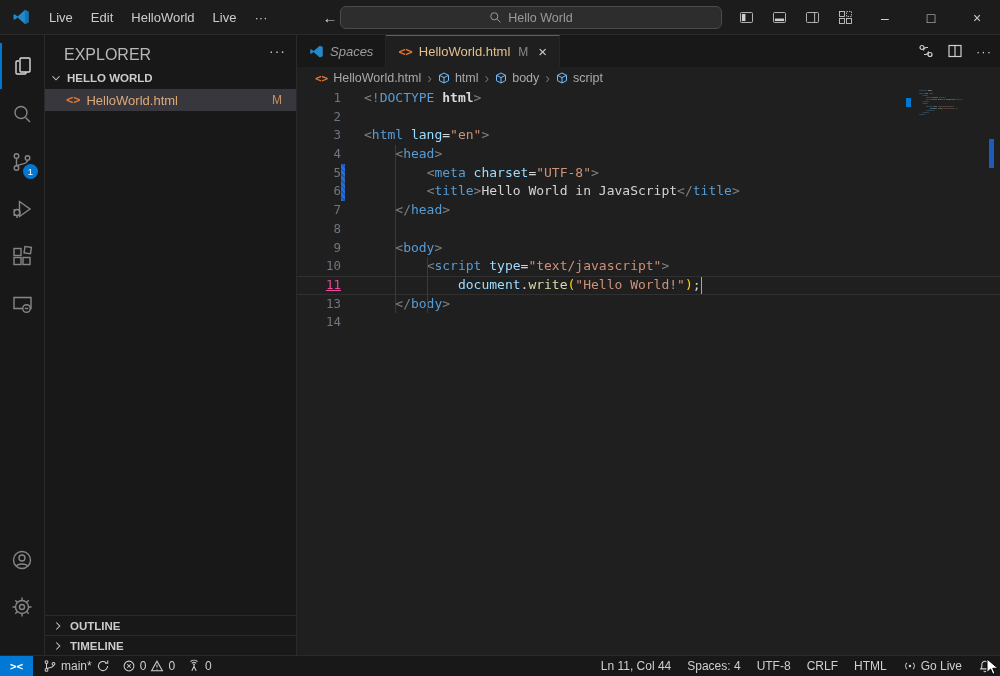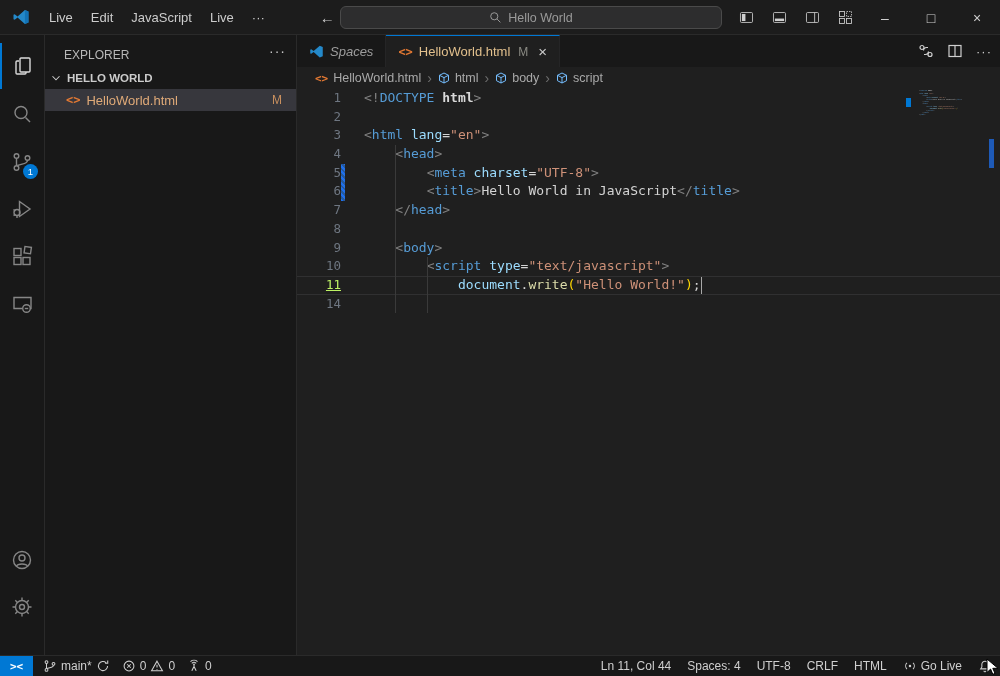--- a/index.html
+++ b/index.html
@@ -29,21 +29,21 @@
     align-items:center; justify-content:center; }
   .ab-item svg { width:24px; height:24px; }
   .ab-item.active { border-left:2px solid #0078d4; }
   .ab-badge { position:absolute; right:6px; bottom:6px; min-width:15px; height:15px; border-radius:50%;
     background:#0078d4; color:#fff; font-size:9.5px; display:flex; align-items:center; justify-content:center; }
 
   
   .sidebar { position:absolute; left:45px; top:35px; width:252px; bottom:21px;
     background:#181818; border-right:1px solid #2a2a2a; color:#cccccc; }
   .sb-header { height:32px; display:flex; align-items:center; padding:0 10px 0 19px; }
-  .sb-title { font-size:12px; color:#b8b8b8; flex:1;margin-top:7px; }
+  .sb-title { font-size:16px; color:#b8b8b8; flex:1;margin-top:7px; }
   .sb-more { color:#c5c5c5; font-size:14px; letter-spacing:1px; }
   .folder-row { height:22px; display:flex; align-items:center; gap:4px; padding-left:4px;
     font-weight:bold; font-size:11.5px; color:#cccccc; }
   .file-row { height:22px; display:flex; align-items:center; gap:6px; padding-left:21px;
     background:#37373d; }
   .file-label { font-size:13px; color:#e0aa78; flex:1; }
   .file-badge { font-size:12px; color:#c9905f; margin-right:14px; }
   .html-glyph { font-family:"DejaVu Sans Mono", monospace; font-weight:bold; color:#e37933; font-size:12px; }
   .sb-sections { position:absolute; left:0; right:0; bottom:0; }
   .sb-section { height:20px; border-top:1px solid #2a2a2a; display:flex; align-items:center; gap:5px;
@@ -65,21 +65,21 @@
     font-size:12.5px; color:#a9a9a9; }
   .bc-sep { color:#6e6e6e; font-size:14px; margin:0 1px; }
 
   
   .code-area { position:absolute; left:0; right:0; top:54px; bottom:0; overflow:hidden;
     font-family:"DejaVu Sans Mono", monospace; font-size:13px; }
   .code-row { display:flex; height:18.7px; width:100%; }
   .code-row.current { box-shadow: inset 0 1px 0 #303031, inset 0 -1px 0 #303031; }
   .gutter { width:67px; padding-right:23px; text-align:right; color:#6e7681;
     font:12.5px/18.7px "DejaVu Sans Mono", monospace; flex:none; }
-  .code-row.current .gutter { color:#bef264;text-decoration:underline; }
+  .code-row.current .gutter { color:#ec4899;text-decoration:underline; }
   .code-text { font:13px/18.7px "DejaVu Sans Mono", monospace; white-space:pre; }
   .mod-gutter { position:absolute; left:44px; top:74.8px; width:4px; height:37.4px;
     background:repeating-linear-gradient(45deg,#1f6feb 0 2px,#255a9e 2px 4px); }
   .indent-guide { position:absolute; width:1px; background:#3a3a3a; }
   .guide-a { left:calc(67px + 4ch); top:56.1px; height:168.3px; }
   .guide-b { left:calc(67px + 8ch); top:168.3px; height:56.1px; }
   .cursor-caret { position:absolute; left:calc(67px + 43ch); top:187.5px; width:1.5px; height:17.5px; background:#a8a8a8; }
 
   
   .minimap { position:absolute; right:8px; top:1px; width:86px; height:40px; overflow:hidden; }
@@ -107,21 +107,21 @@
 </head>
 <body>
 
 <div class="titlebar">
   <svg class="vscode-logo" viewBox="0 0 24 24">
     <path fill="#2489ca" d="M17.2 2.6 7.4 11.2 3.6 8.3 2 9v6l1.6.7 3.8-2.9 9.8 8.6 4.8-2V4.6z"></path>
     <path fill="#1070b3" d="M17.2 2.6v18.8l4.8-2V4.6z" opacity=".85"></path>
   </svg>
   <div class="menu-item">Live</div>
   <div class="menu-item">Edit</div>
-  <div class="menu-item">JavaScript</div>
+  <div class="menu-item">HelloWorld</div>
   <div class="menu-item">Live</div>
   <div class="menu-item">···</div>
   <div class="nav-arrows">
     <span>←</span>
     <span>→</span>
   </div>
   <div class="command-center">
     <svg width="13" height="13" viewBox="0 0 16 16" class="sicon">
       <circle cx="6.5" cy="6.5" r="4.4" stroke="#9a9a9a"></circle>
         <path d="M10 10l4 4" stroke="#9a9a9a"></path>
@@ -223,20 +223,34 @@
   <div class="folder-row">
     <svg width="14" height="14" viewBox="0 0 16 16" class="sicon">
       <path d="M4 6l4 4 4-4"></path>
     </svg>
     <span>HELLO WORLD</span>
   </div>
   <div class="file-row">
     <span class="html-glyph">&lt;&gt;</span>
     <span class="file-label">HelloWorld.html</span>
     <span class="file-badge">M</span>
+  </div>
+  <div class="sb-sections">
+    <div class="sb-section">
+      <svg width="14" height="14" viewBox="0 0 16 16" class="sicon">
+        <path d="M6 4l4 4-4 4"></path>
+      </svg>
+      <span>OUTLINE</span>
+    </div>
+    <div class="sb-section">
+      <svg width="14" height="14" viewBox="0 0 16 16" class="sicon">
+        <path d="M6 4l4 4-4 4"></path>
+      </svg>
+      <span>TIMELINE</span>
+    </div>
   </div>
 </div>
 
 <div class="editor">
   <div class="tabbar">
     <div class="tab inactive">
       <svg width="15" height="15" viewBox="0 0 24 24">
         <path fill="#2489ca" d="M17.2 2.6 7.4 11.2 3.6 8.3 2 9v6l1.6.7 3.8-2.9 9.8 8.6 4.8-2V4.6z"></path>
       </svg>
       <span class="tab-label">Spaces</span>
@@ -319,20 +333,24 @@
           <div class="gutter">9</div>
           <pre class="code-text"><span style="color: rgb(212, 212, 212);">    </span><span style="color: rgb(128, 128, 128);">&lt;</span><span style="color: rgb(86, 156, 214);">body</span><span style="color: rgb(128, 128, 128);">&gt;</span></pre>
         </div>
         <div class="code-row">
           <div class="gutter">10</div>
           <pre class="code-text"><span style="color: rgb(212, 212, 212);">        </span><span style="color: rgb(128, 128, 128);">&lt;</span><span style="color: rgb(86, 156, 214);">script</span><span style="color: rgb(212, 212, 212);"> </span><span style="color: rgb(156, 220, 254);">type</span><span style="color: rgb(212, 212, 212);">=</span><span style="color: rgb(206, 145, 120);">"text/javascript"</span><span style="color: rgb(128, 128, 128);">&gt;</span></pre>
         </div>
         <div class="code-row current">
           <div class="gutter">11</div>
           <pre class="code-text"><span style="color: rgb(212, 212, 212);">            </span><span style="color: rgb(156, 220, 254);">document</span><span style="color: rgb(212, 212, 212);">.</span><span style="color: rgb(220, 220, 170);">write</span><span style="color: rgb(255, 215, 0);">(</span><span style="color: rgb(206, 145, 120);">"Hello World!"</span><span style="color: rgb(255, 215, 0);">)</span><span style="color: rgb(212, 212, 212);">;</span></pre>
+        </div>
+        <div class="code-row">
+          <div class="gutter">13</div>
+          <pre class="code-text"><span style="color: rgb(212, 212, 212);">    </span><span style="color: rgb(128, 128, 128);">&lt;/</span><span style="color: rgb(86, 156, 214);">body</span><span style="color: rgb(128, 128, 128);">&gt;</span></pre>
         </div>
         <div class="code-row">
           <div class="gutter">14</div>
           <pre class="code-text"></pre>
         </div>
       </div>
     <div class="mod-gutter"></div>
     <div class="indent-guide guide-a"></div>
     <div class="indent-guide guide-b"></div>
     <div class="cursor-caret"></div>

